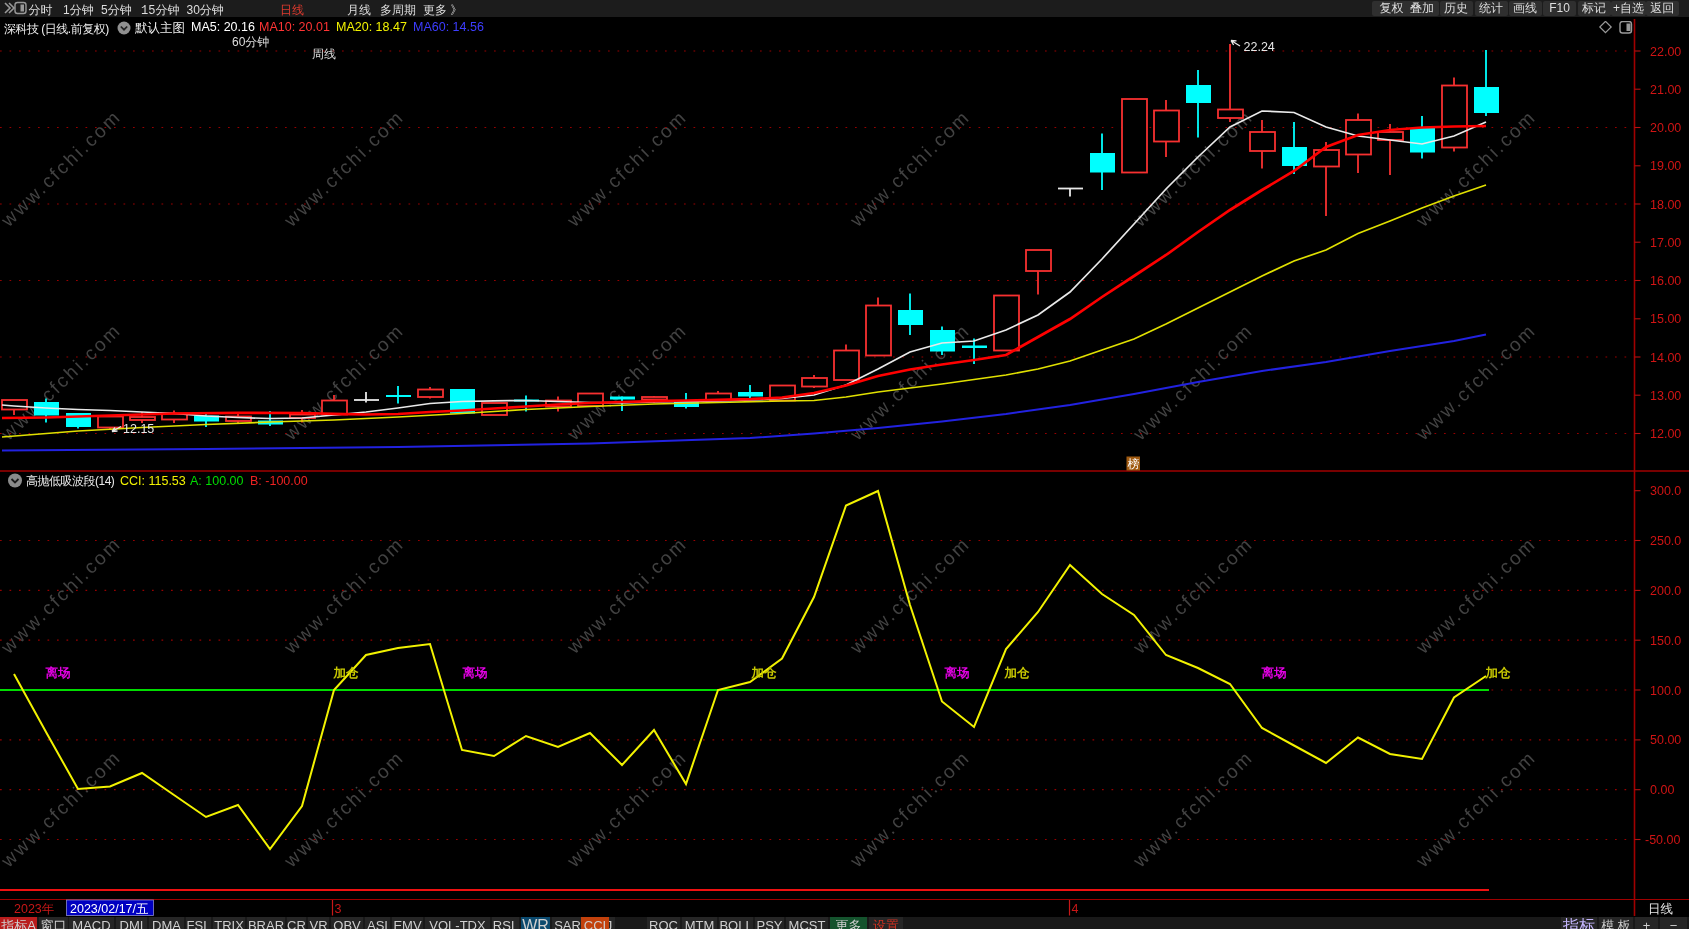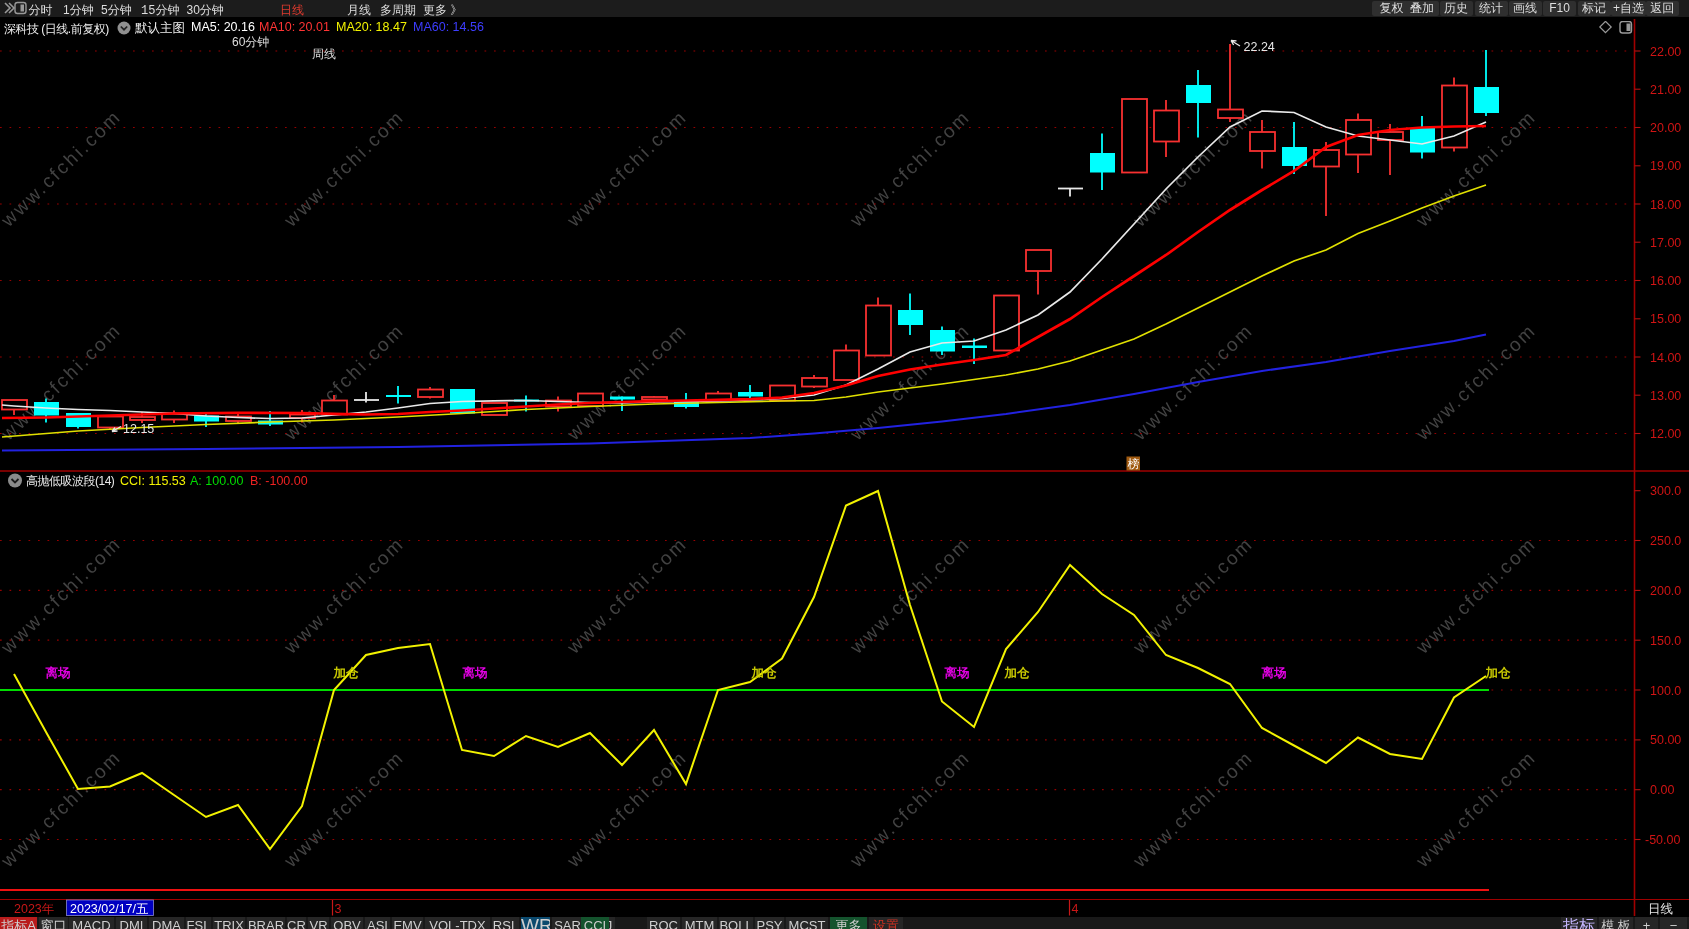--- a/index.html
+++ b/index.html
@@ -283,24 +283,24 @@
     <span style="position:absolute;left:186px;top:0;width:25px;height:13px;background:#262626;color:#cfcfcf;text-align:center;font-size:13px;line-height:18.5px;overflow:hidden">FSL</span>
     <span style="position:absolute;left:213px;top:0;width:32px;height:13px;background:#262626;color:#cfcfcf;text-align:center;font-size:13px;line-height:18.5px;overflow:hidden">TRIX</span>
     <span style="position:absolute;left:247px;top:0;width:38px;height:13px;background:#262626;color:#cfcfcf;text-align:center;font-size:13px;line-height:18.5px;overflow:hidden">BRAR</span>
     <span style="position:absolute;left:287px;top:0;width:19px;height:13px;background:#262626;color:#cfcfcf;text-align:center;font-size:13px;line-height:18.5px;overflow:hidden">CR</span>
     <span style="position:absolute;left:308px;top:0;width:21px;height:13px;background:#262626;color:#cfcfcf;text-align:center;font-size:13px;line-height:18.5px;overflow:hidden">VR</span>
     <span style="position:absolute;left:331px;top:0;width:32px;height:13px;background:#262626;color:#cfcfcf;text-align:center;font-size:13px;line-height:18.5px;overflow:hidden">OBV</span>
     <span style="position:absolute;left:365px;top:0;width:25px;height:13px;background:#262626;color:#cfcfcf;text-align:center;font-size:13px;line-height:18.5px;overflow:hidden">ASI</span>
     <span style="position:absolute;left:392px;top:0;width:31px;height:13px;background:#262626;color:#cfcfcf;text-align:center;font-size:13px;line-height:18.5px;overflow:hidden">EMV</span>
     <span style="position:absolute;left:425px;top:0;width:65px;height:13px;background:#262626;color:#cfcfcf;text-align:center;font-size:13px;line-height:18.5px;overflow:hidden">VOL-TDX</span>
     <span style="position:absolute;left:492px;top:0;width:27px;height:13px;background:#262626;color:#cfcfcf;text-align:center;font-size:13px;line-height:18.5px;overflow:hidden">RSL</span>
-    <span style="position:absolute;left:521px;top:0;width:29px;height:13px;background:#0c4a6e;color:#cfcfcf;text-align:center;font-size:19px;line-height:18.5px;overflow:hidden">WR</span>
+    <span style="position:absolute;left:521px;top:0;width:29px;height:13px;background:#0c4a6e;color:#cfcfcf;text-align:center;font-size:16px;line-height:18.5px;overflow:hidden">WR</span>
     <span style="position:absolute;left:552px;top:0;width:31px;height:13px;background:#262626;color:#cfcfcf;text-align:center;font-size:13px;line-height:18.5px;overflow:hidden">SAR</span>
     <span style="position:absolute;left:585px;top:0;width:30px;height:13px;background:#262626;color:#cfcfcf;text-align:center;font-size:13px;line-height:18.5px;overflow:hidden">KDJ</span>
-    <span style="position:absolute;left:581px;top:0;width:28px;height:13px;background:#14532d;color:#cfcfcf;text-align:center;font-size:13px;line-height:18.5px;overflow:hidden">CCI</span>
+    <span style="position:absolute;left:581px;top:0;width:28px;height:13px;background:#c2410c;color:#cfcfcf;text-align:center;font-size:13px;line-height:18.5px;overflow:hidden">CCI</span>
     <span style="position:absolute;left:647px;top:0;width:33px;height:13px;background:#262626;color:#cfcfcf;text-align:center;font-size:13px;line-height:18.5px;overflow:hidden">ROC</span>
     <span style="position:absolute;left:682px;top:0;width:35px;height:13px;background:#262626;color:#cfcfcf;text-align:center;font-size:13px;line-height:18.5px;overflow:hidden">MTM</span>
     <span style="position:absolute;left:719px;top:0;width:34px;height:13px;background:#262626;color:#cfcfcf;text-align:center;font-size:13px;line-height:18.5px;overflow:hidden">BOLL</span>
     <span style="position:absolute;left:755px;top:0;width:29px;height:13px;background:#262626;color:#cfcfcf;text-align:center;font-size:13px;line-height:18.5px;overflow:hidden">PSY</span>
     <span style="position:absolute;left:786px;top:0;width:42px;height:13px;background:#262626;color:#cfcfcf;text-align:center;font-size:13px;line-height:18.5px;overflow:hidden">MCST</span>
     <span style="position:absolute;left:830px;top:0;width:37px;height:13px;background:#14532d;color:#cfcfcf;text-align:center;font-size:13px;line-height:18.5px;overflow:hidden">更多</span>
     <span style="position:absolute;left:869px;top:0;width:34px;height:13px;background:#262626;color:#d03020;text-align:center;font-size:13px;line-height:18.5px;overflow:hidden">设置</span>
     <span style="position:absolute;left:1561px;top:0;width:36px;height:13px;background:#262626;color:#c4b5fd;text-align:center;font-size:16px;line-height:18.5px;overflow:hidden">指标B</span>
     <span style="position:absolute;left:1599px;top:0;width:34px;height:13px;background:#262626;color:#cfcfcf;text-align:center;font-size:13px;line-height:18.5px;overflow:hidden">模 板</span>
     <span style="position:absolute;left:1635px;top:0;width:23px;height:13px;background:#262626;color:#cfcfcf;text-align:center;font-size:13px;line-height:18.5px;overflow:hidden">+</span>

